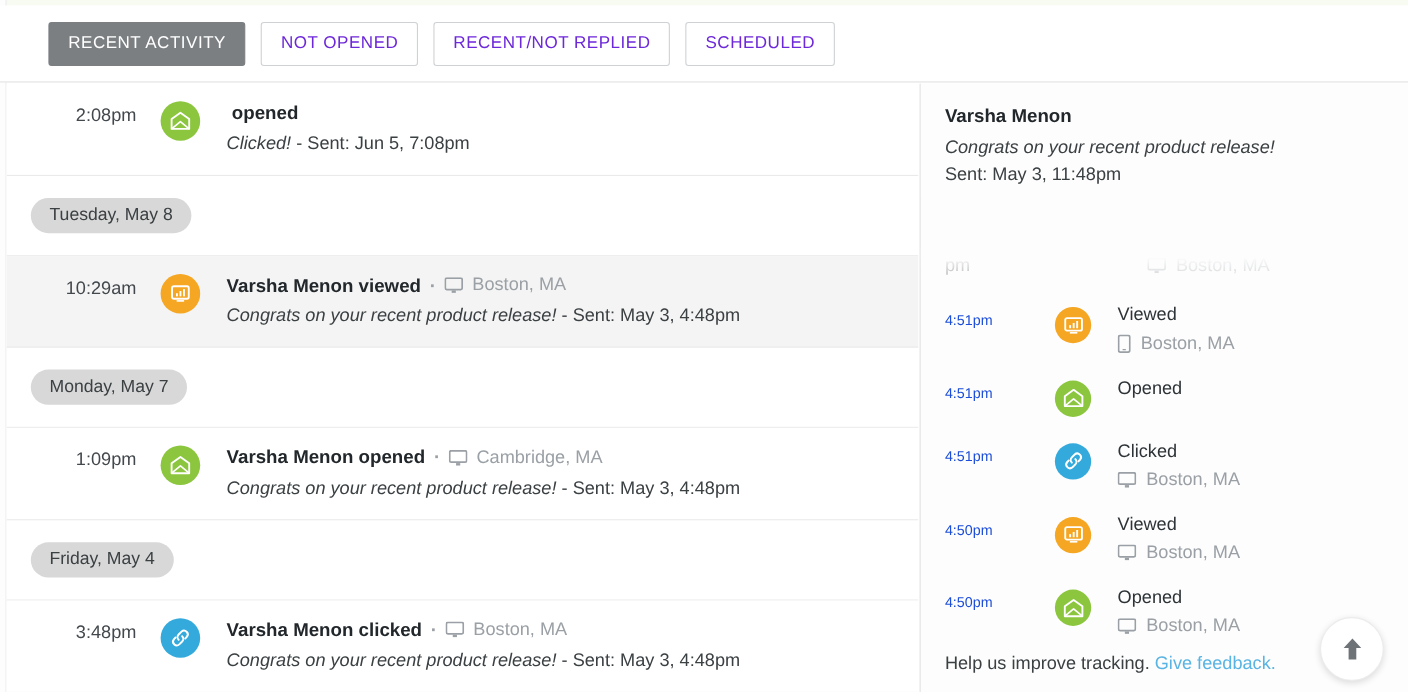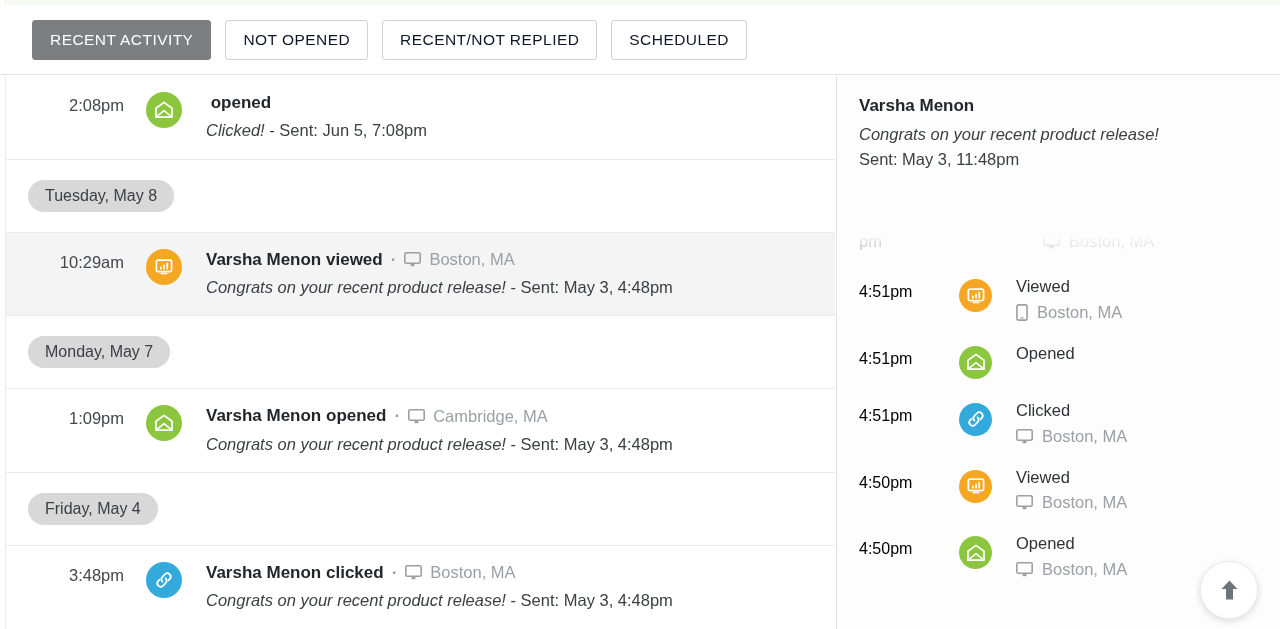--- a/index.html
+++ b/index.html
@@ -32,33 +32,33 @@
   
   .toolbar {
     position: absolute;
     left: 0; top: 5px;
     width: 1280px;
     height: 70px;
     background: #ffffff;
     border-bottom: 1px solid #e2e2e2;
     display: flex;
     align-items: center;
-    padding-left: 32px;
+    padding-left: 44px;
   }
   .toolbar-inner { display: flex; align-items: center; gap: 14px; }
 
   .filter-btn {
     height: 40px;
     padding: 0 17px;
     display: inline-flex;
     align-items: center;
     justify-content: center;
     font-size: 15.5px;
     letter-spacing: .45px;
-    color: #0f172a;
+    color: #6d28d9;
     background: #ffffff;
     border: 1px solid #cfd2d4;
     border-radius: 3px;
     cursor: pointer;
     white-space: nowrap;
     font-family: "Liberation Sans", sans-serif;
   }
   .filter-btn.active {
     background: #7b7f82;
     border-color: #7b7f82;
@@ -260,22 +260,22 @@
     left: 0; top: 190px;
     width: 444px;
   }
   .d-row {
     display: flex;
     align-items: flex-start;
     padding: 11px 0 11px 22px;
   }
   .d-time {
     width: 100px; flex: 0 0 100px;
-    font-size: 16px;
-    color: #000000;
+    font-size: 13px;
+    color: #1d4ed8;
     padding-top: 6px;
   }
   .d-badge {
     flex: 0 0 33px;
     width: 33px; height: 33px;
     border-radius: 50%;
     display: flex;
     align-items: center;
     justify-content: center;
     margin-top: 2px;
@@ -567,15 +567,19 @@
                   <rect x="0.8" y="0.8" width="15.4" height="10.4" rx="1.4" fill="none" stroke="#9aa0a5" stroke-width="1.6"></rect>
                   <rect x="6.6" y="12" width="3.8" height="2.2" fill="#9aa0a5"></rect>
                 </svg>
               </span>
               <span>Boston, MA</span>
             </div>
           </div>
         </div>
       </div>
 
+    <div class="feedback">
+      <span>Help us improve tracking.</span>
+      <a href="#">Give feedback.</a>
+    </div>
   </div>
 
 </div>
 
 </body></html>

